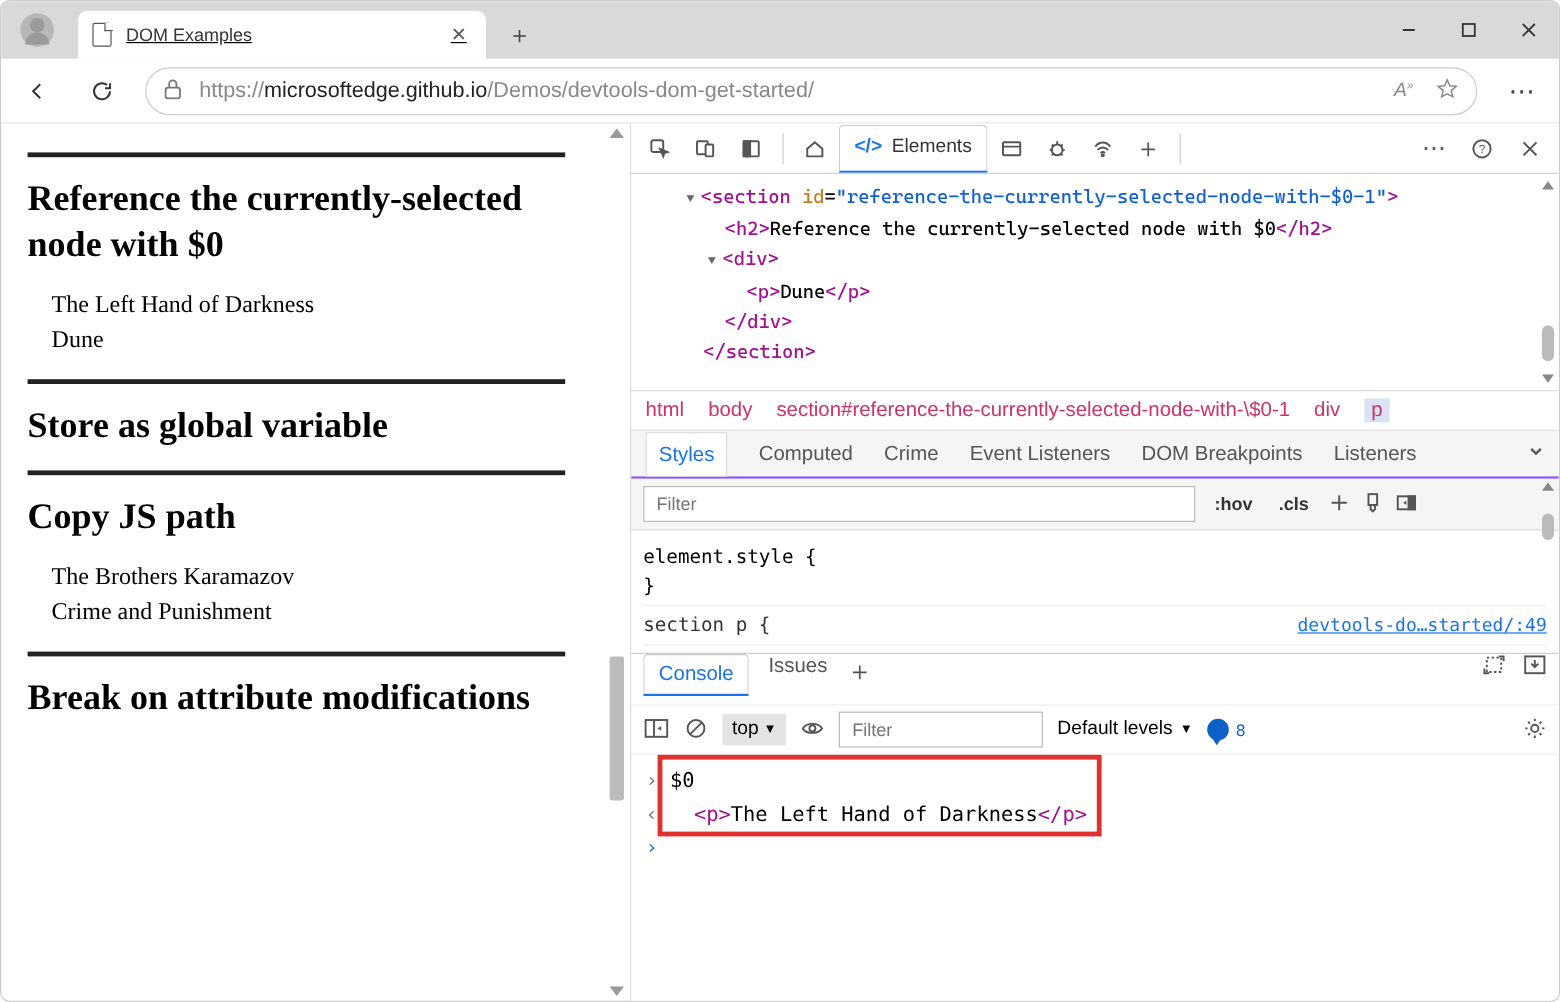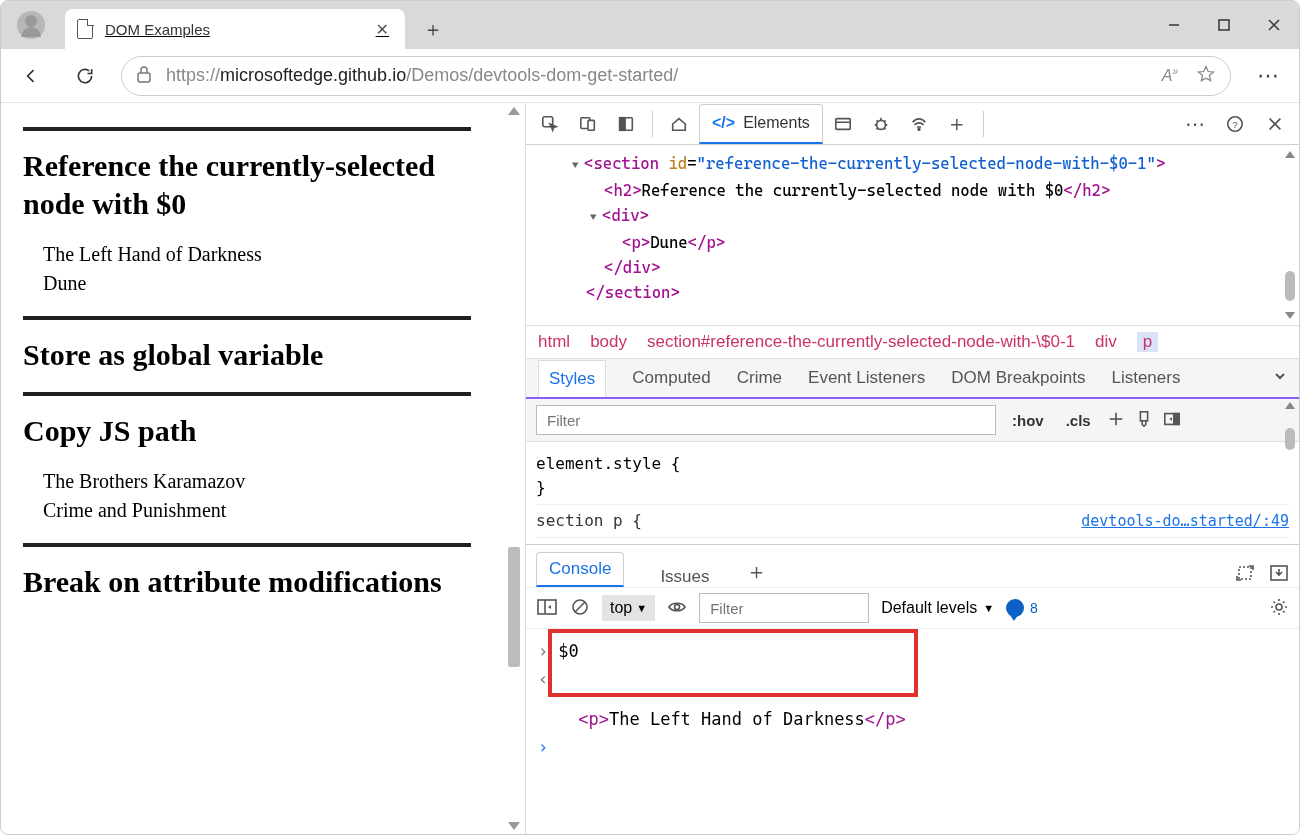--- a/index.html
+++ b/index.html
@@ -358,24 +358,24 @@
   position: absolute;
 }
 .styles-scroll .sb-up2 { border-bottom: 7px solid #888; top: -40px; }
 .styles-scroll .sb-th2 { position: absolute; width: 10px; background:#bbb; border-radius:5px; top:-14px; height: 22px;}
 
 
 .drawer {
   border-top: 1px solid #ccc;
 }
 .drawer-tabs {
-  display: flex; align-items: flex-end;
+  display: flex; align-items: flex-start;
   height: 42px;
   padding: 0 10px;
-  gap: 36px;
+  gap: 16px;
   font-size: 17px;
   color: #555;
 }
 .drawer-tabs .dtab.active {
   color: #1a73e8;
   border: 1px solid #ccc;
   border-bottom: 2px solid #1a73e8;
   padding: 6px 12px;
   border-radius: 4px 4px 0 0;
 }
@@ -712,21 +712,21 @@
             </svg></span>
       </div>
       <div class="console-body">
         <div class="console-redbox"></div>
         <div class="console-line">
             <span class="console-prompt">›</span>
             <span>$0</span>
           </div>
         <div class="console-line">
             <span class="console-prompt">‹</span>
-            <span style="padding-left:20px;margin-top:40px;"><span class="tk-tag">&lt;p&gt;</span><span>The Left Hand of Darkness</span><span class="tk-tag">&lt;/p&gt;</span></span>
+            <span style="padding-left:20px;"><span class="tk-tag">&lt;p&gt;</span><span>The Left Hand of Darkness</span><span class="tk-tag">&lt;/p&gt;</span></span>
           </div>
         <div class="console-line">
             <span class="console-prompt" style="color:#1a73e8;">›</span>
           </div>
       </div>
     </div>
 
   </div>
 </div>
 

